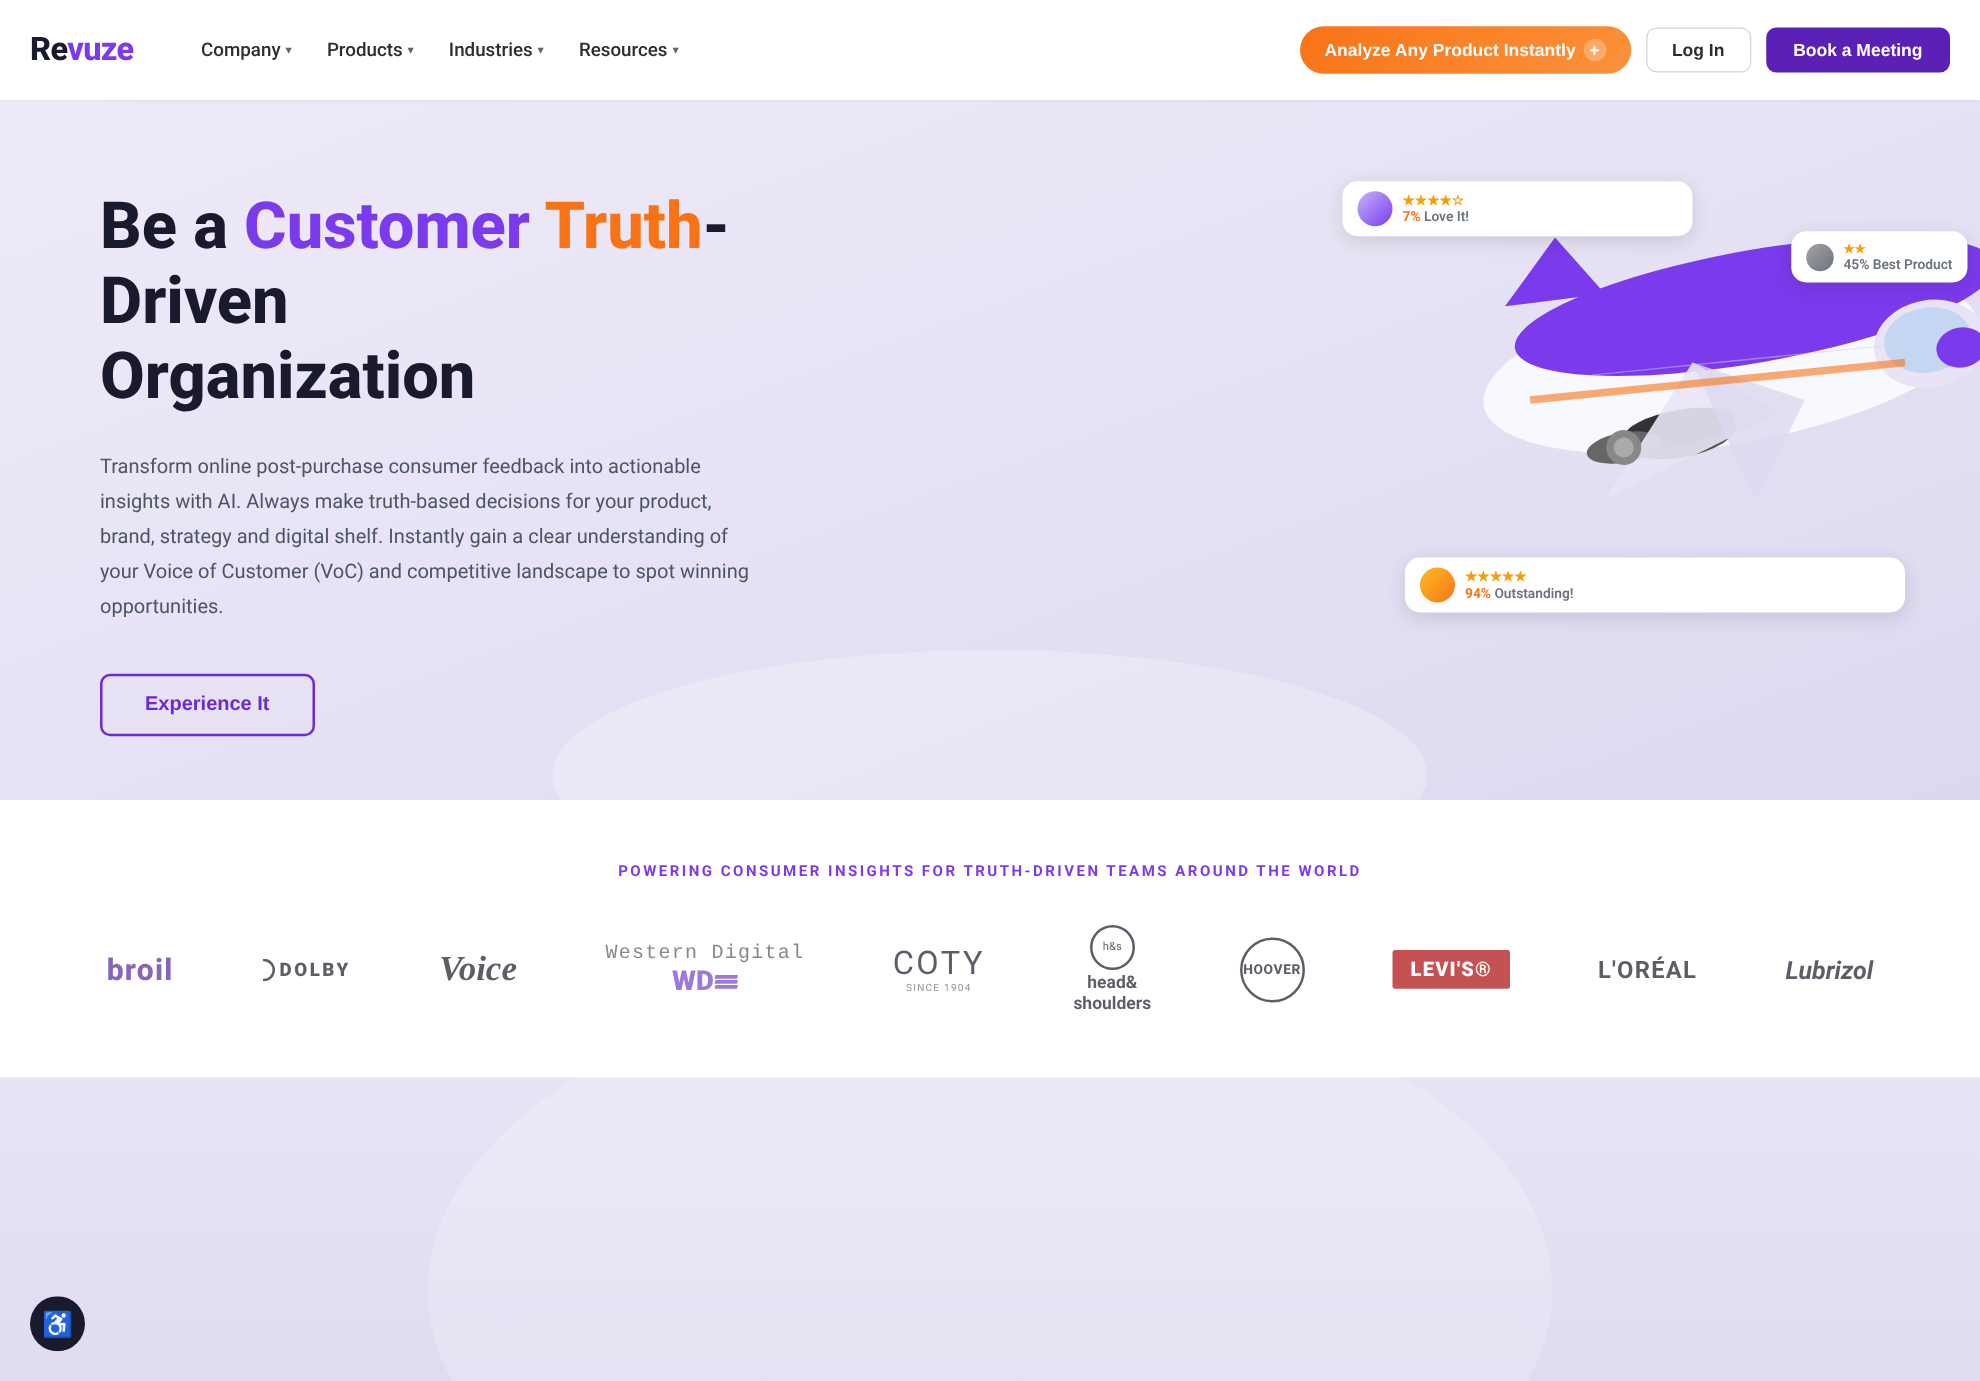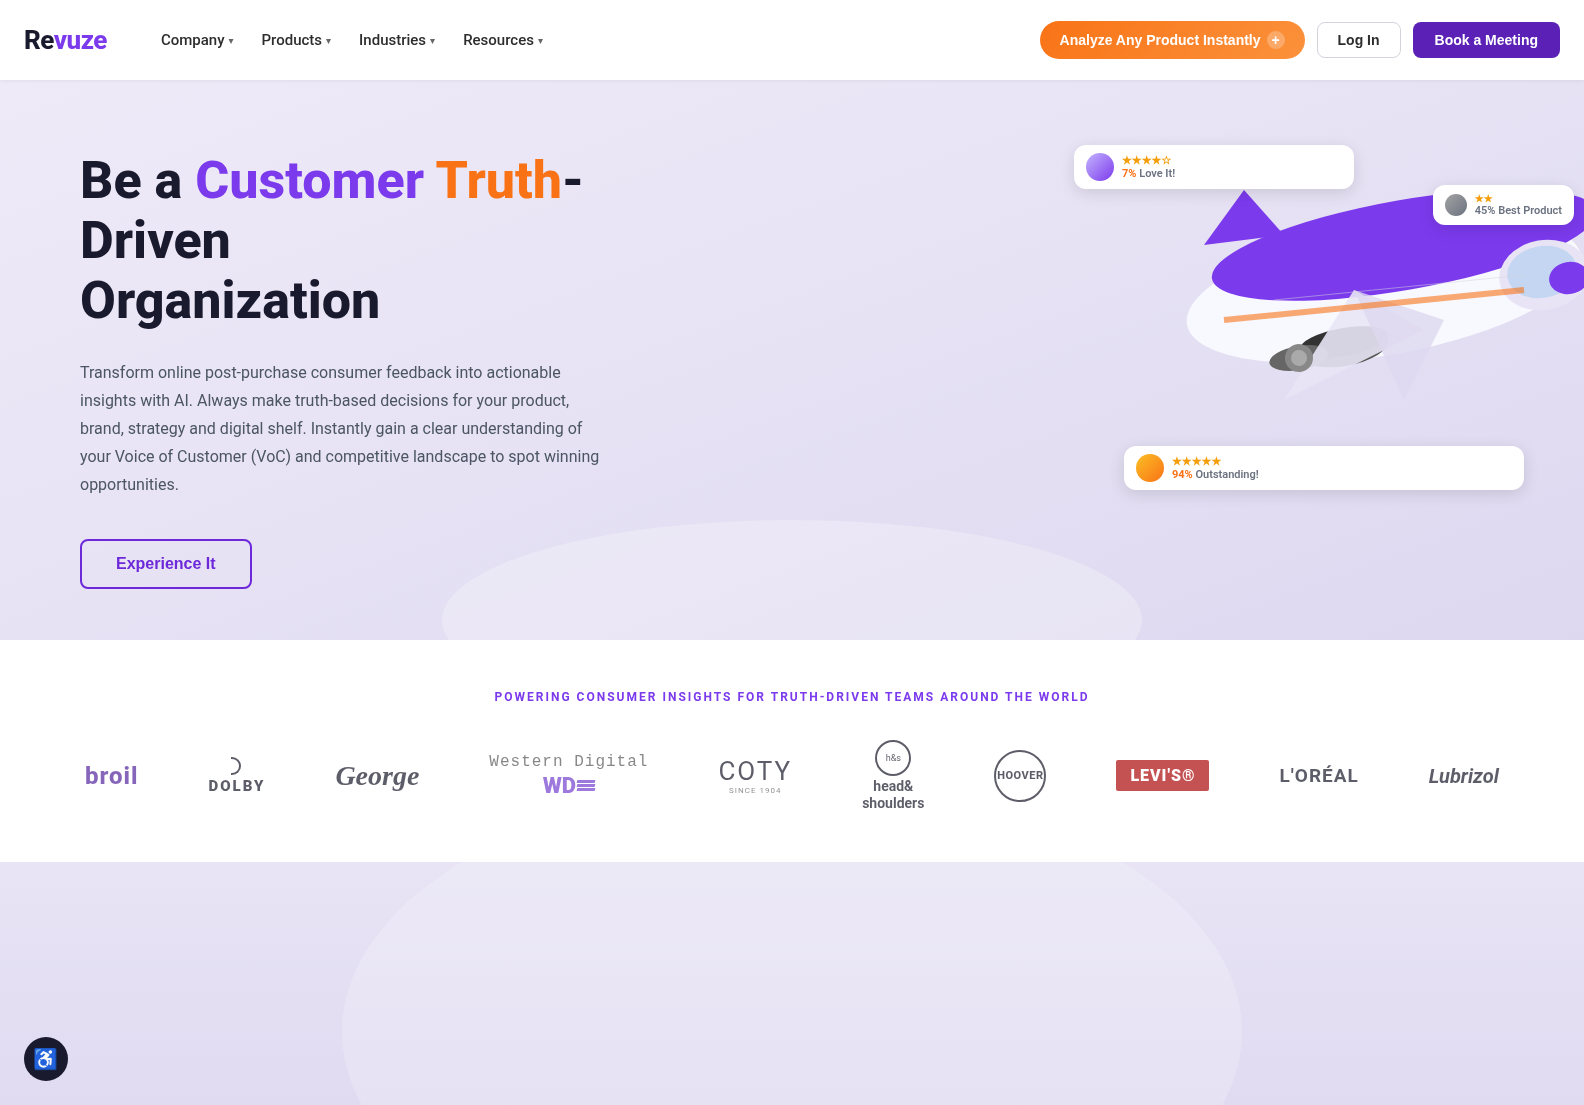--- a/index.html
+++ b/index.html
@@ -261,23 +261,22 @@
       align-items: center;
       justify-content: center;
       cursor: pointer;
       z-index: 100;
       font-size: 20px;
     }
 
     
     .dolby-box {
       display: flex;
-      align-items: center;
+      align-items: flex-start;
       gap: 2px;
-      flex-direction: column;
     }
     .dolby-text { font-size: 15px; font-weight: 900; letter-spacing: 2px; color: #1a1a2e; }
 
     
     .hs-logo { font-size: 14px; font-weight: 700; color: #1a1a2e; text-align: center; line-height: 1.2; }
 
     
     .george-logo { font-size: 28px; font-style: italic; font-weight: 700; color: #1a1a2e; font-family: Georgia, serif; }
   </style>
 </head>
@@ -399,21 +398,21 @@
     </div>
 
     <div class="logo-item dolby-box">
       <span style="font-size:9px;margin-right:2px;display:inline-flex;align-items:center;gap:2px;">
         <span style="display:inline-block;width:10px;height:18px;border:2.5px solid #1a1a2e;border-radius:0 9px 9px 0;border-left:none;"></span>
       </span>
       <span class="dolby-text">DOLBY</span>
     </div>
 
     <div class="logo-item">
-      <span class="george-logo">George</span>
+      <span class="george-logo">Voice</span>
     </div>
 
     <div class="logo-item">
       <span style="display:inline-flex;flex-direction:column;align-items:center;gap:2px;">
         <span style="font-size:16px;color:#555;letter-spacing:1px;font-family:Liberation Mono, monospace;">Western Digital</span>
         <span style="display:inline-flex;align-items:center;gap:1px;">
           <span style="font-size:22px;font-weight:900;color:#7c3aed;">WD</span>
           <span style="display:inline-flex;flex-direction:column;gap:1px;">
             <span style="width:18px;height:3px;background:#7c3aed;transform:skewX(-15deg);display:block;"></span>
             <span style="width:18px;height:3px;background:#7c3aed;transform:skewX(-15deg);display:block;"></span>

